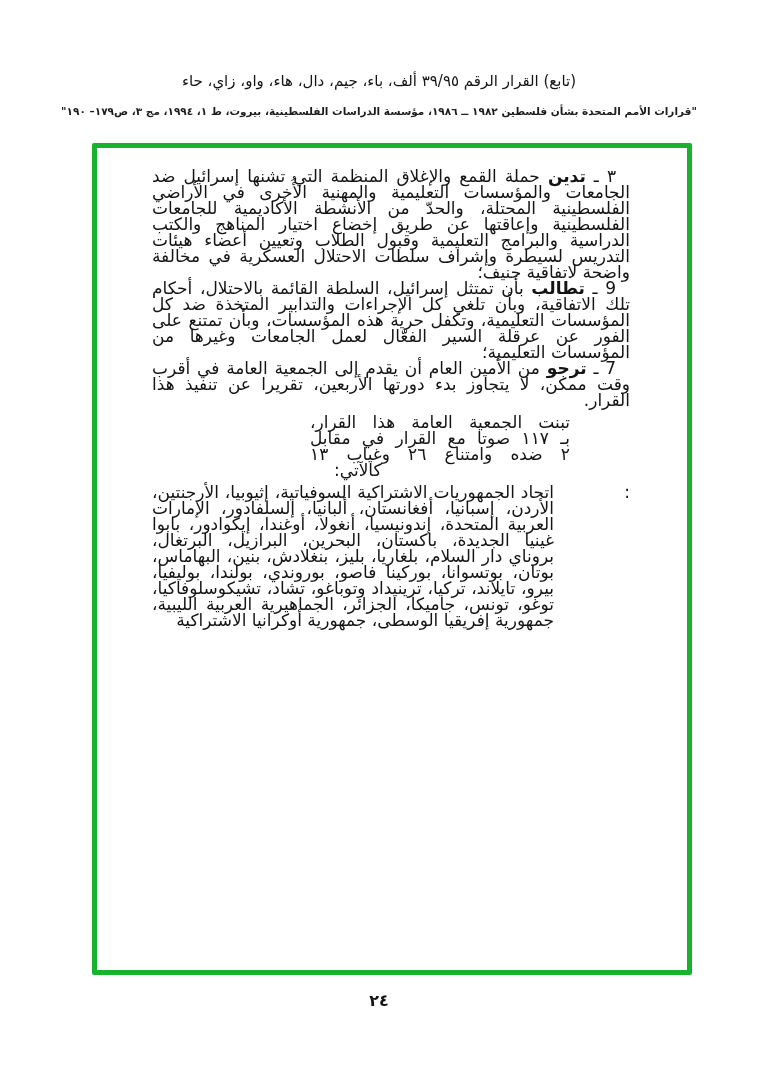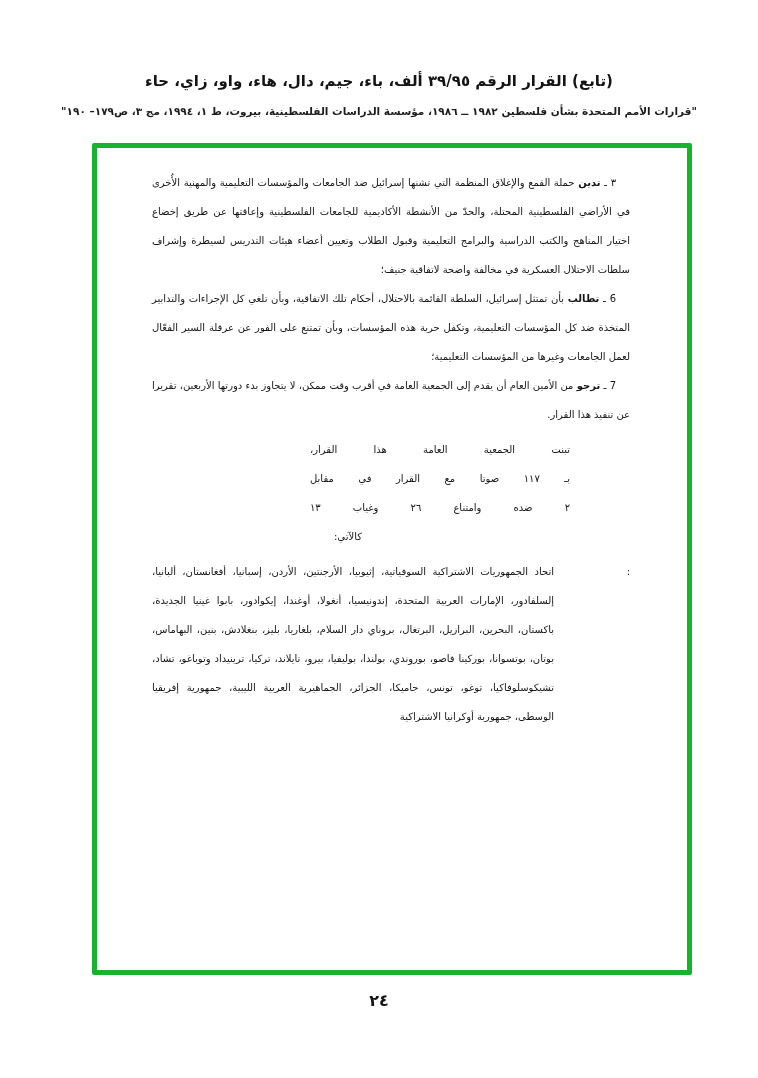--- a/index.html
+++ b/index.html
@@ -2,33 +2,33 @@
 <html lang="ar"><head>
 <meta charset="utf-8">
 <style>
   html,body{margin:0;padding:0;background:#ffffff;}
   .sheet{
     position:relative;width:758px;height:1078px;background:#ffffff;
     font-family:"DejaVu Sans",sans-serif;color:#141414;overflow:hidden;
   }
   .hdr-title{
     position:absolute;top:72px;left:0;right:0;text-align:center;
-    direction:rtl;font-weight:bold;font-size:15px;letter-spacing:0;
+    direction:rtl;font-weight:normal;font-size:15px;letter-spacing:0;
   }
   .hdr-sub{
     position:absolute;top:105px;left:0;right:0;text-align:center;
     direction:rtl;font-weight:bold;font-size:10.5px;color:#1c1c1c;
   }
   .frame{
     position:absolute;left:92px;top:143px;width:590px;height:822px;
     border:5px solid #17b32e;border-radius:2px;background:#ffffff;overflow:hidden;
   }
   .content{
     position:absolute;top:20px;right:57px;width:478px;
-    direction:rtl;text-align:justify;font-size:10px;line-height:29px;
+    direction:rtl;text-align:justify;font-size:17px;line-height:16px;
   }
   .para{margin:0;text-indent:14px;}
   .pnum{font-weight:normal;}
   .plead{font-weight:bold;}
   .adoption{width:260px;margin:6px 60px 6px auto;}
   .aline{text-align:justify;text-align-last:justify;}
   .aline-last{text-align:right;text-align-last:left;padding-left:24px;}
   .vote-row{display:flex;margin-top:2px;}
   .vote-label{
     flex:none;width:76px;display:flex;justify-content:space-between;
@@ -47,21 +47,21 @@
 <div class="sheet">
 
   <div class="hdr-title">(تابع) القرار الرقم ٣٩/٩٥ ألف، باء، جيم، دال، هاء، واو، زاي، حاء</div>
   <div class="hdr-sub">"قرارات الأمم المتحدة بشأن فلسطين ١٩٨٢ ــ ١٩٨٦، مؤسسة الدراسات الفلسطينية، بيروت، ط ١، ١٩٩٤، مج ٣، ص١٧٩– ١٩٠"</div>
 
   <div class="frame" style="border-color: rgb(23, 179, 46);">
     <div class="content">
 
       <p class="para"><span class="pnum">٣ ـ</span> <span class="plead">تدين</span> <span>حملة القمع والإغلاق المنظمة التي تشنها إسرائيل ضد الجامعات والمؤسسات التعليمية والمهنية الأُخرى في الأراضي الفلسطينية المحتلة، والحدّ من الأنشطة الأكاديمية للجامعات الفلسطينية وإعاقتها عن طريق إخضاع اختيار المناهج والكتب الدراسية والبرامج التعليمية وقبول الطلاب وتعيين أعضاء هيئات التدريس لسيطرة وإشراف سلطات الاحتلال العسكرية في مخالفة واضحة لاتفاقية جنيف؛</span></p>
 
-      <p class="para"><span class="pnum">6 ـ</span> <span class="plead">تطالب</span> <span>بأن تمتثل إسرائيل، السلطة القائمة بالاحتلال، أحكام تلك الاتفاقية، وبأن تلغي كل الإجراءات والتدابير المتخذة ضد كل المؤسسات التعليمية، وتكفل حرية هذه المؤسسات، وبأن تمتنع على الفور عن عرقلة السير الفعّال لعمل الجامعات وغيرها من المؤسسات التعليمية؛</span></p>
+      <p class="para"><span class="pnum">9 ـ</span> <span class="plead">تطالب</span> <span>بأن تمتثل إسرائيل، السلطة القائمة بالاحتلال، أحكام تلك الاتفاقية، وبأن تلغي كل الإجراءات والتدابير المتخذة ضد كل المؤسسات التعليمية، وتكفل حرية هذه المؤسسات، وبأن تمتنع على الفور عن عرقلة السير الفعّال لعمل الجامعات وغيرها من المؤسسات التعليمية؛</span></p>
 
       <p class="para"><span class="pnum">7 ـ</span> <span class="plead">ترجو</span> <span>من الأمين العام أن يقدم إلى الجمعية العامة في أقرب وقت ممكن، لا يتجاوز بدء دورتها الأربعين، تقريرا عن تنفيذ هذا القرار.</span></p>
 
       <div class="adoption">
         <div class="aline">تبنت الجمعية العامة هذا القرار،</div>
         <div class="aline">بـ ١١٧ صوتا مع القرار في مقابل</div>
         <div class="aline">٢ ضده وامتناع ٢٦ وغياب ١٣</div>
         <div class="aline-last">كالآتي:</div>
       </div>
 

